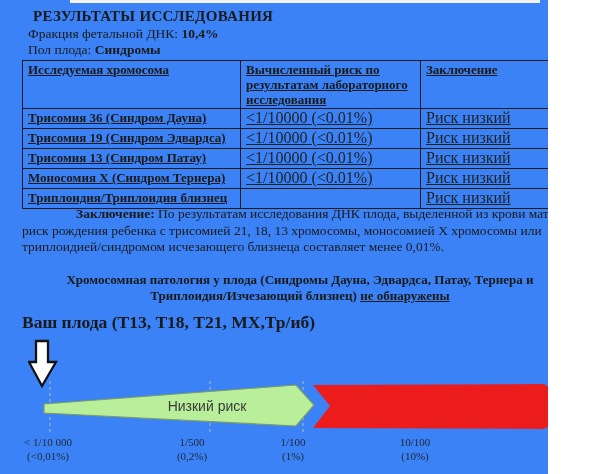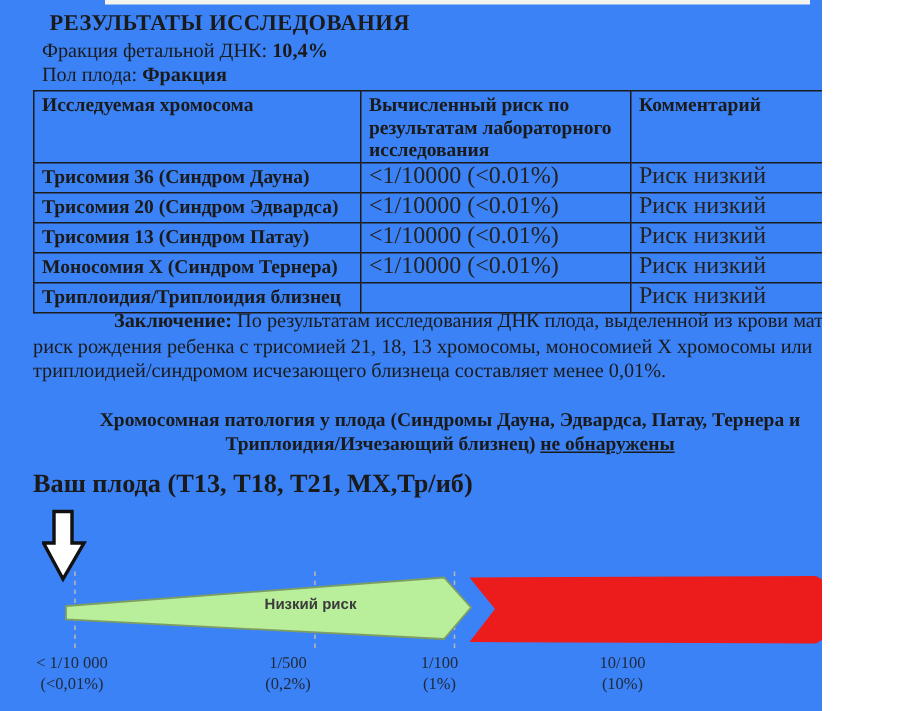--- a/index.html
+++ b/index.html
@@ -13,21 +13,21 @@
   .meta-line{position:absolute;left:28px;font-size:13.5px;}
   .meta-line .val{font-weight:bold;}
   .meta-dna{top:26px;text-align:center;}
   .meta-sex{top:42px;}
 
   table.results{
     position:absolute;left:22px;top:60px;width:558px;
     border-collapse:collapse;table-layout:fixed;
   }
   table.results th, table.results td{
-    border:1.5px solid #1b1b1b;padding:1px 5px;vertical-align:top;text-align:left;
+    border:1.5px solid #1b1b1b;padding:1px 5px;vertical-align:top;text-align:left;text-decoration:underline;
   }
   table.results th{font-size:13px;font-weight:bold;line-height:15px;height:45px;}
   table.results td{height:17px;}
   td.c-chrom{font-size:13px;font-weight:bold;line-height:16px;}
   td.c-risk, td.c-comment{font-size:16px;line-height:15px;color:#222;}
   .col1{width:218px;} .col2{width:180px;} .col3{width:160px;}
 
   .conclusion{
     position:absolute;left:22px;top:206px;width:562px;
     font-size:13.5px;line-height:16.5px;text-indent:54px;text-align:left;
@@ -40,21 +40,21 @@
   }
   .summary .underlined{text-decoration:underline;}
 
   .risk-title{position:absolute;left:22px;top:312px;font-size:17.5px;font-weight:bold;}
 
   .pointer-svg{position:absolute;left:28px;top:339px;}
   .scale-svg{position:absolute;left:0;top:378px;}
 
   .wedge-label{
     position:absolute;font-family:"Liberation Sans","DejaVu Sans",sans-serif;
-    font-size:10px;font-weight:bold;transform:translateX(-50%);white-space:nowrap;
+    font-size:14px;font-weight:normal;transform:translateX(-50%);white-space:nowrap;
   }
   .low-label{left:207px;top:398px;color:#3b3b3b;}
   .high-label{left:450px;top:397px;color:#ffffff;}
 
   .tick{
     position:absolute;top:436px;transform:translateX(-50%);
     text-align:center;font-size:11px;line-height:13.5px;color:#20293a;white-space:nowrap;
   }
   .tick-0{left:48px;} .tick-1{left:192px;} .tick-2{left:293px;} .tick-3{left:415px;} .tick-4{left:566px;}
 </style>
@@ -62,41 +62,41 @@
 <body>
 
 <div class="page">
 
   <div class="top-remnant"></div>
 
   <div class="doc-title">РЕЗУЛЬТАТЫ ИССЛЕДОВАНИЯ</div>
 
   <div class="meta-line meta-dna"><span>Фракция фетальной ДНК: </span><span class="val">10,4%</span></div>
 
-  <div class="meta-line meta-sex"><span>Пол плода: </span><span class="val">Фракция</span></div>
+  <div class="meta-line meta-sex"><span>Пол плода: </span><span class="val">Синдромы</span></div>
 
   <table class="results">
     <colgroup>
         <col class="col1">
         <col class="col2">
         <col class="col3">
       </colgroup>
     <tbody>
       <tr>
         <th>Исследуемая хромосома</th>
         <th>Вычисленный риск по результатам лабораторного исследования</th>
-        <th>Комментарий</th>
+        <th>Заключение</th>
       </tr>
       <tr>
         <td class="c-chrom">Трисомия 36 (Синдром Дауна)</td>
         <td class="c-risk">&lt;1/10000 (&lt;0.01%)</td>
         <td class="c-comment">Риск низкий</td>
       </tr>
       <tr>
-        <td class="c-chrom">Трисомия 20 (Синдром Эдвардса)</td>
+        <td class="c-chrom">Трисомия 19 (Синдром Эдвардса)</td>
         <td class="c-risk">&lt;1/10000 (&lt;0.01%)</td>
         <td class="c-comment">Риск низкий</td>
       </tr>
       <tr>
         <td class="c-chrom">Трисомия 13 (Синдром Патау)</td>
         <td class="c-risk">&lt;1/10000 (&lt;0.01%)</td>
         <td class="c-comment">Риск низкий</td>
       </tr>
       <tr>
         <td class="c-chrom">Моносомия Х (Синдром Тернера)</td>

